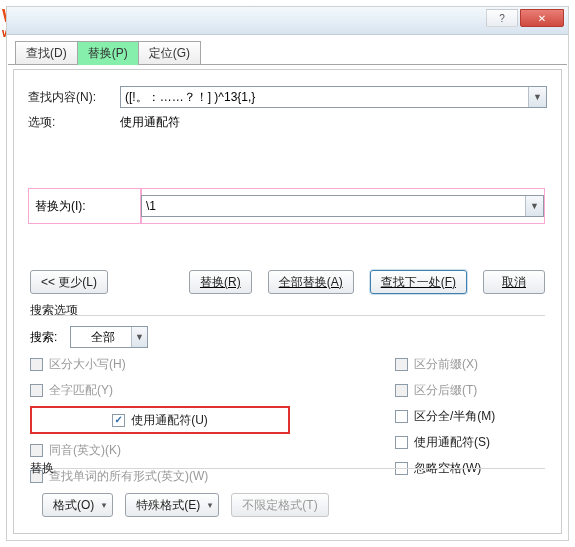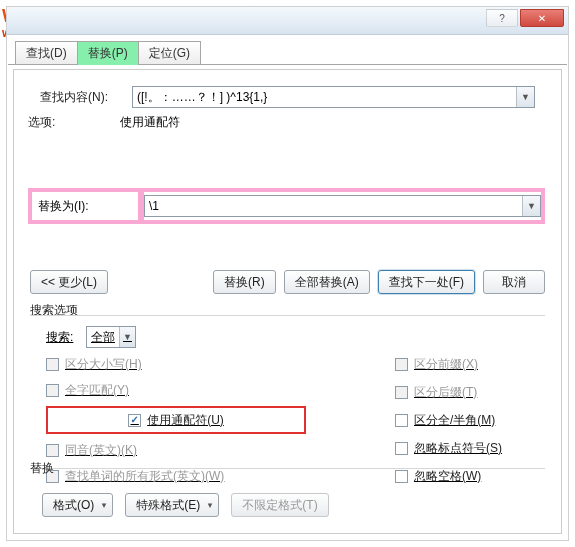--- a/index.html
+++ b/index.html
@@ -110,21 +110,21 @@
     bottom: 6px;
     border: 1px solid #ccc;
     background: #fff;
   }
   .inner {
     padding: 10px 14px 10px 14px;
   }
   .row {
     display: flex;
     align-items: center;
-    margin: 6px 12px;
+    margin: 6px 0;
   }
   .lbl {
     width: 92px;
     color: #222;
   }
   .combo {
     flex: 1;
     height: 22px;
     border: 1px solid #8d9aa7;
     background: #fff;
@@ -150,21 +150,21 @@
     justify-content: center;
     font-size: 9px;
     color: #555;
   }
   .opt-row {
     display: flex;
     align-items: center;
     margin-top: 4px;
   }
   .red-box {
-    border: 4px solid #f9a8d4;
+    border: 1px solid #f9a8d4;
   }
   .replace-with-box {
     position: absolute;
     left: 14px;
     top: 118px;
     width: 114px;
     height: 36px;
     display: flex;
     align-items: center;
     padding-left: 6px;
@@ -215,41 +215,41 @@
     color: #222;
   }
   .sep-line {
     position: absolute;
     left: 16px;
     right: 16px;
     border-top: 1px solid #d6d6d6;
   }
   .search-opts {
     position: absolute;
-    left: 32px;
+    left: 16px;
     right: 16px;
     top: 252px;
-    text-decoration: underline;
   }
   .srch-row {
     display: flex;
     align-items: center;
     margin: 4px 0;
   }
   .srch-row .lbl2 {
     width: 40px;
   }
   .small-combo {
     height: 22px;
     border: 1px solid #8d9aa7;
     background: #fff;
     display: flex;
     align-items: center;
     position: relative;
-    width: 50px;
+    width: 78px;
+    padding-left: 16px;
   }
   .small-combo .val {
     flex: 1;
     padding: 0 4px;
   }
   .small-combo .drop {
     width: 16px;
     height: 100%;
     border-left: 1px solid #b7c0c9;
     background: linear-gradient(180deg,#f6f8fb,#dde5ec);
@@ -376,21 +376,21 @@
     </div>
     <div class="replace-combo-wrap red-box">
       <div class="combo">
         <input type="text" value="\1" style="">
         <div class="drop">▼</div>
       </div>
     </div>
 
     <div class="btn-row">
       <div class="btn small">&lt;&lt; 更少(L)</div>
-      <div style="display:flex; gap:8px;">
+      <div style="display:flex; gap:16px;text-decoration:underline;">
         <div class="btn">替换(R)</div>
         <div class="btn">全部替换(A)</div>
         <div class="btn default">查找下一处(F)</div>
         <div class="btn">取消</div>
       </div>
     </div>
 
     <div class="sec-title">搜索选项</div>
     <div class="sep-line" style="top:245px;"></div>
 
@@ -422,36 +422,36 @@
           <div class="chk-wrap">
             <span class="chk disabled"></span>
             <span class="chk-label disabled">同音(英文)(K)</span>
           </div>
           <div class="chk-wrap">
             <span class="chk disabled"></span>
             <span class="chk-label disabled">查找单词的所有形式(英文)(W)</span>
           </div>
         </div>
 
-        <div class="col right" style="margin-left:auto;justify-content:space-between;">
+        <div class="col right" style="margin-left:auto;">
           <div class="chk-wrap">
             <span class="chk disabled"></span>
             <span class="chk-label disabled">区分前缀(X)</span>
           </div>
           <div class="chk-wrap">
             <span class="chk disabled"></span>
             <span class="chk-label disabled">区分后缀(T)</span>
           </div>
           <div class="chk-wrap">
             <span class="chk"></span>
             <span class="chk-label">区分全/半角(M)</span>
           </div>
           <div class="chk-wrap">
             <span class="chk"></span>
-            <span class="chk-label">忽略标点符号(S)</span>
+            <span class="chk-label">使用通配符(S)</span>
           </div>
           <div class="chk-wrap">
             <span class="chk"></span>
             <span class="chk-label">忽略空格(W)</span>
           </div>
         </div>
       </div>
     </div>
 
     <div class="sep-line" style="bottom:64px;"></div>

